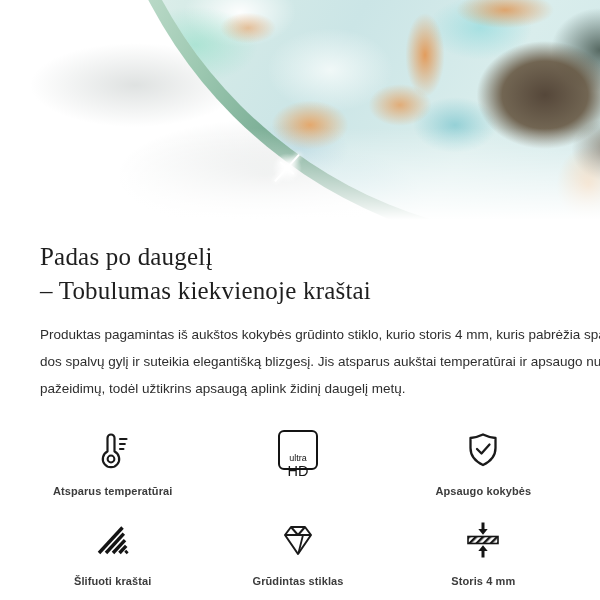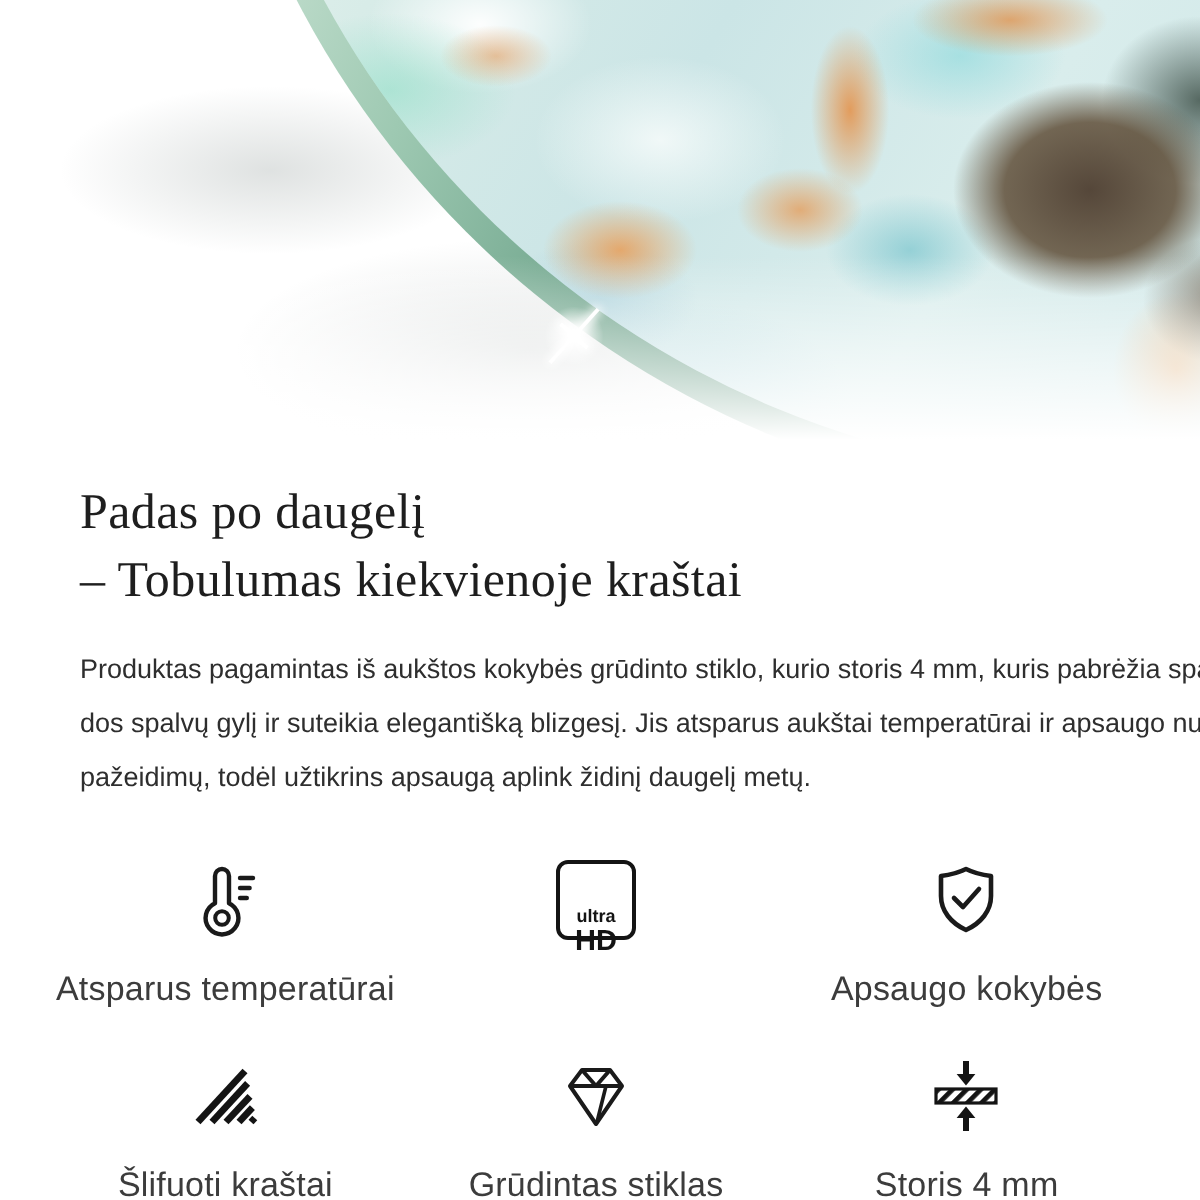--- a/index.html
+++ b/index.html
@@ -57,26 +57,26 @@
     font-size:25px; line-height:34px; letter-spacing:0.2px; }
   .title span { display:block; }
   .desc { margin-top:13px; font-size:13.5px; line-height:27px; color:#2e2e2e; }
   .desc span { display:block; white-space:nowrap; }
 
   
   .features { margin-top:25px; padding:0 24px 0 20px; display:grid;
     grid-template-columns: 1fr 1fr 1fr; row-gap:20px; }
   .feature { display:flex; flex-direction:column; align-items:center; }
   .feature .ic { height:46px; display:flex; align-items:center; justify-content:center; }
-  .feature .lbl { margin-top:12px; font-size:17px; color:#3c3c3c; letter-spacing:0.1px; }
+  .feature .lbl { margin-top:12px; font-size:11px; color:#3c3c3c; letter-spacing:0.1px;font-weight:bold; }
   svg { display:block; }
   .uhd-badge { width:40px; height:40px; border:2.6px solid #141414; border-radius:6px;
     display:flex; flex-direction:column; align-items:center; justify-content:center; line-height:1; }
-  .uhd-top { font-size:9px; font-weight:700; color:#141414;margin-top:32px; }
-  .uhd-bottom { font-size:14.5px; font-weight:700; color:#141414; margin-top:1px; }
+  .uhd-top { font-size:9px; font-weight:400; color:#141414;margin-top:32px; }
+  .uhd-bottom { font-size:14.5px; font-weight:400; color:#141414; margin-top:1px; }
 </style>
 </head>
 <body>
 
 <div class="page">
 
   <div class="photo">
     <div class="glass-shadow"></div>
     <div class="glass-rim"></div>
     <div class="marble"></div>

